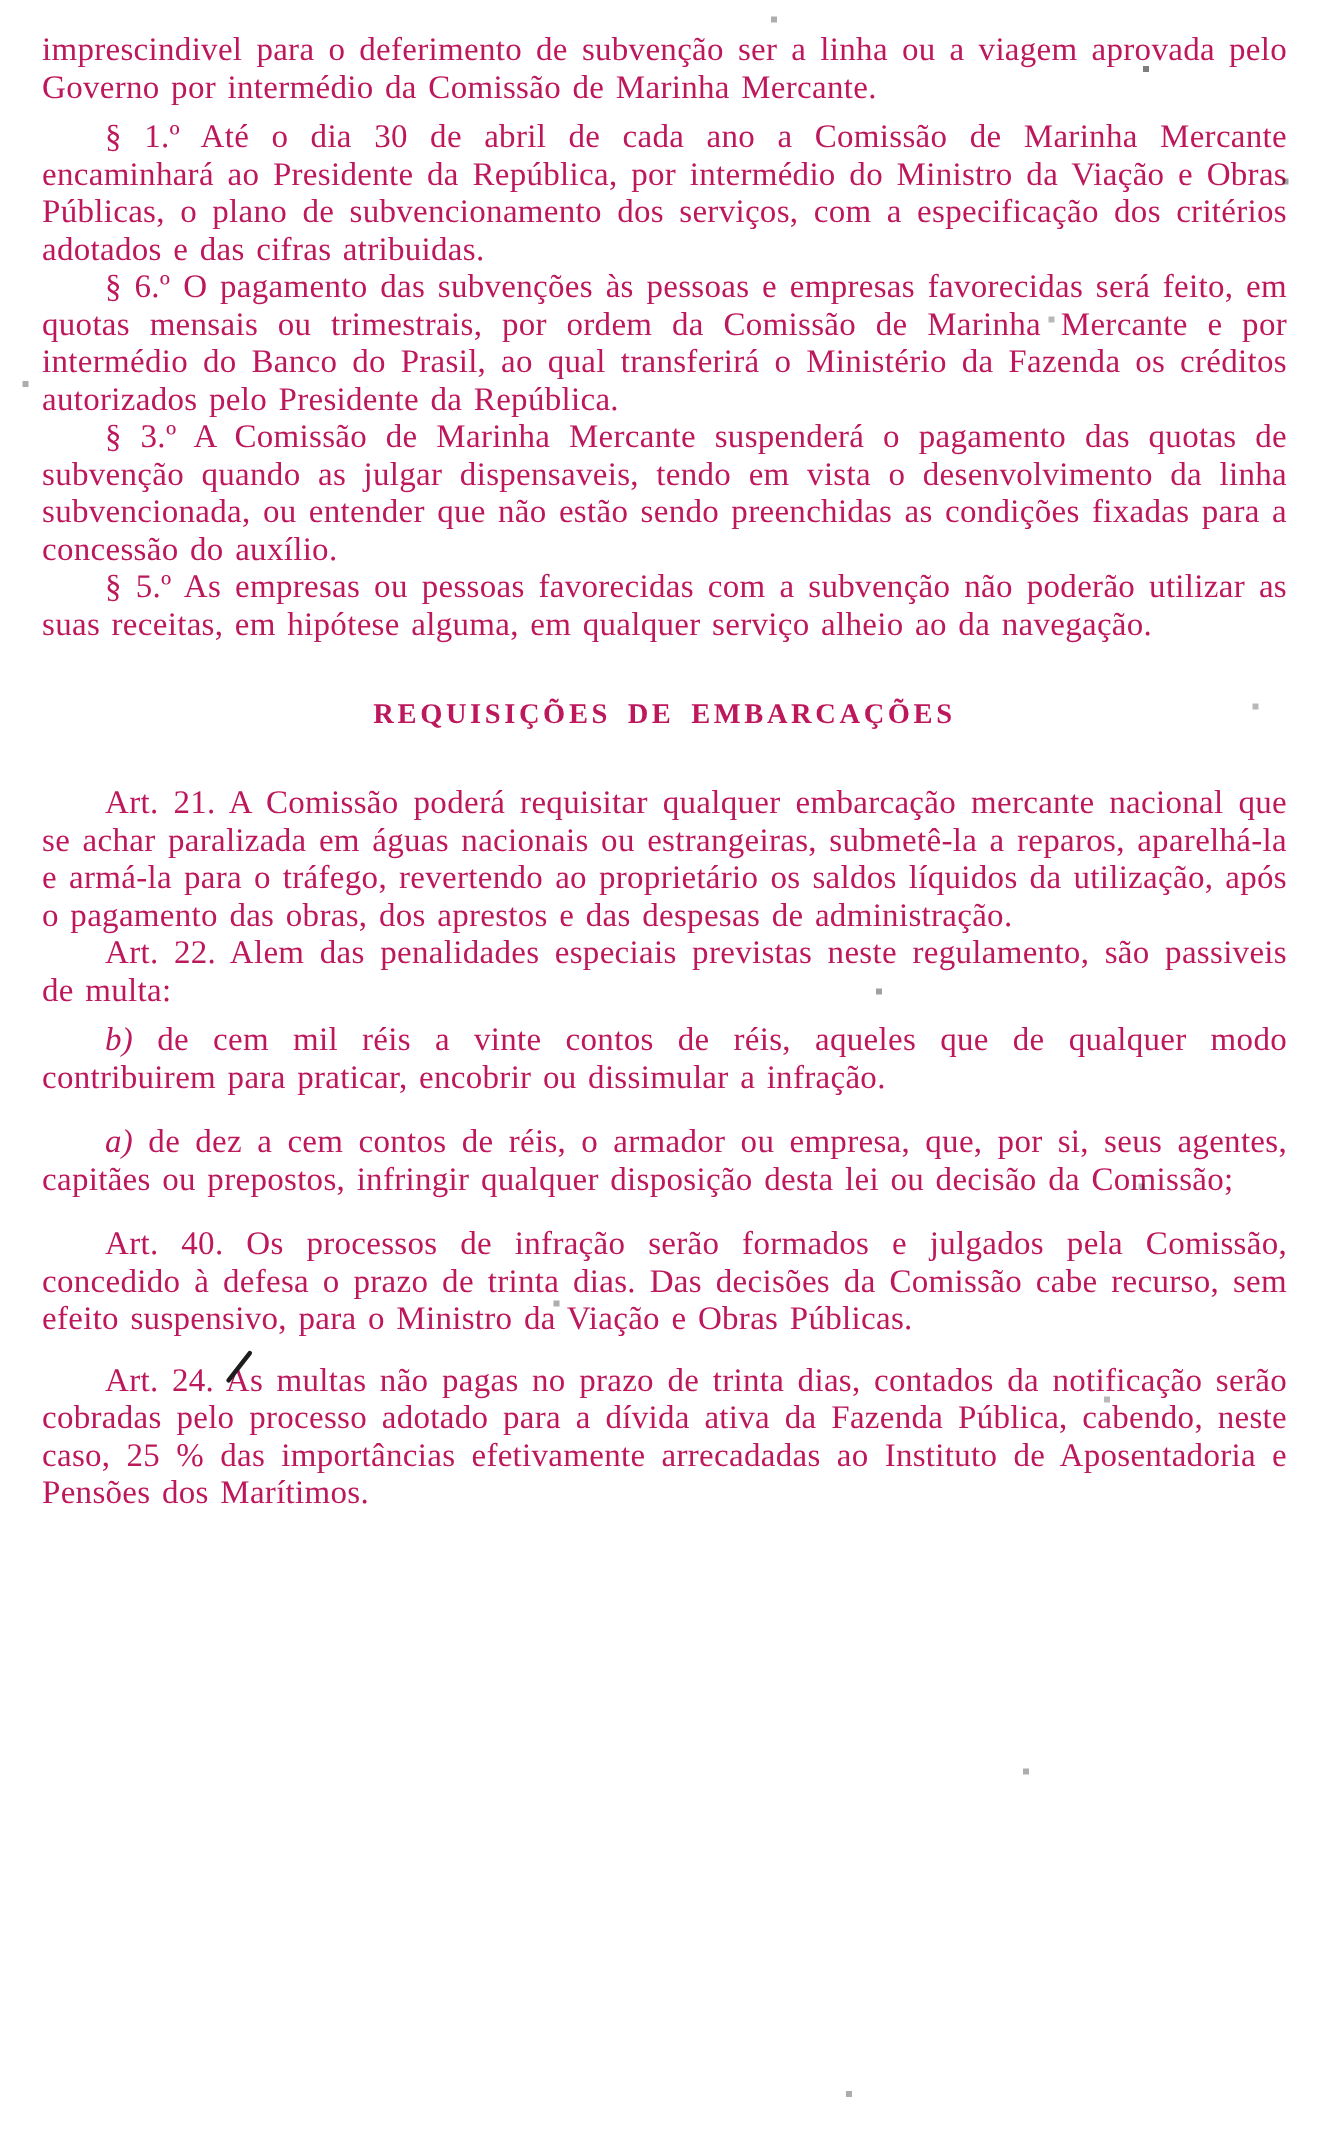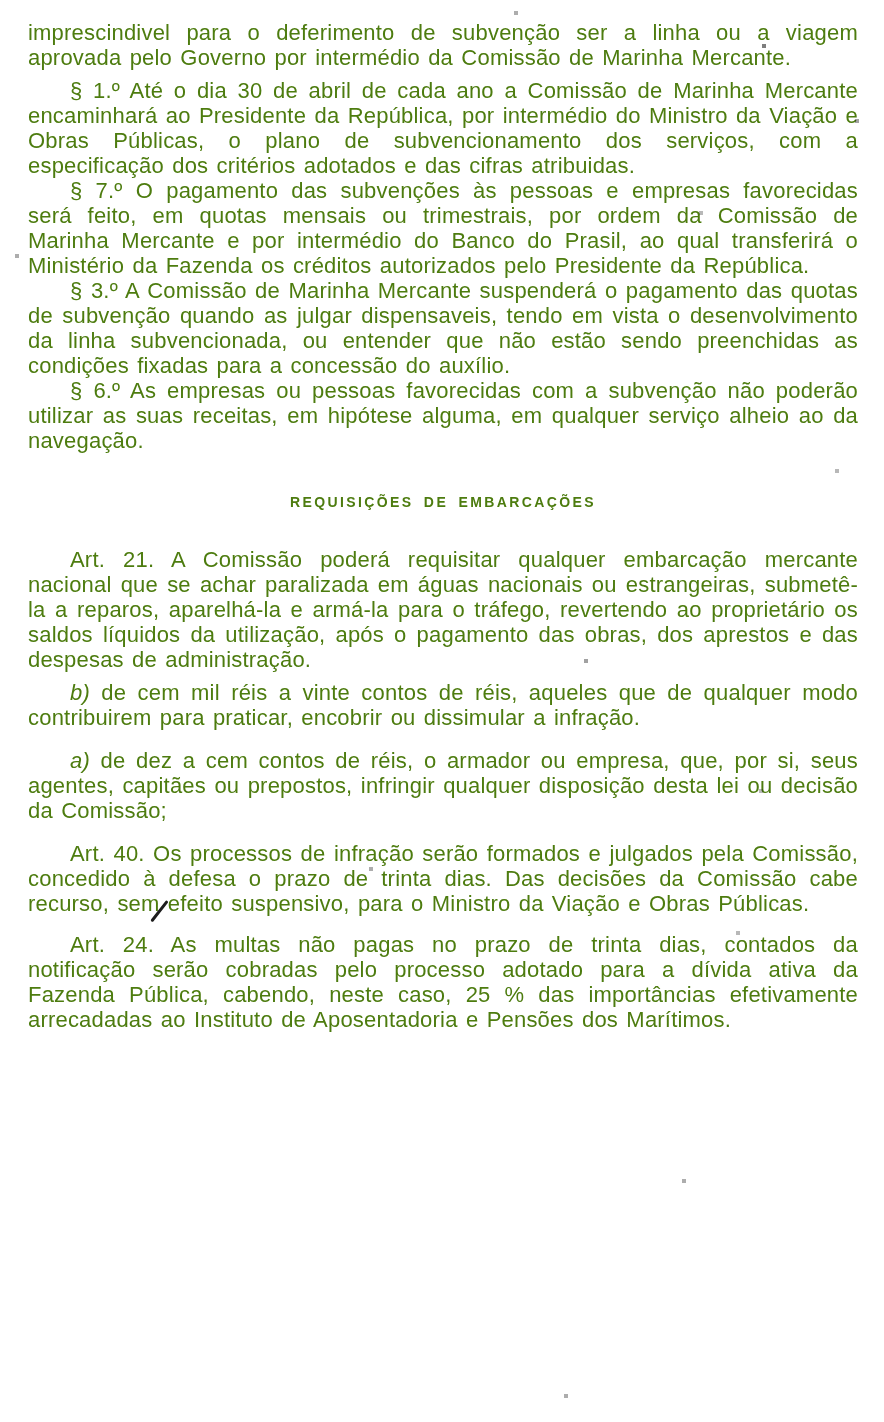--- a/index.html
+++ b/index.html
@@ -6,34 +6,34 @@
   body {
     width: 884px; height: 1422px;
     background: #ffffff;
     overflow: hidden;
   }
   .page {
     position: relative;
     box-sizing: border-box;
     width: 884px; height: 1422px;
     padding: 20px 26px 0 28px;
-    font-family: Liberation Sans, sans-serif;
+    font-family: Liberation Serif, serif;
     font-size: 22px;
     line-height: 25px;
-    color: #4d7c0f;
+    color: #be185d;
     text-align: justify;
     word-spacing: 2px;
     letter-spacing: 0.2px;
   }
   .page p { margin: 0; }
   .ind { text-indent: 42px; }
   .sect-heading {
     text-align: center;
     text-indent: 0;
-    font-size: 14px;
+    font-size: 19px;
     font-weight: 700;
     letter-spacing: 2.4px;
     word-spacing: 4px;
     line-height: 22px;
   }
   .mt-sm  { margin-top: 8px !important; }
   .mt-md  { margin-top: 18px !important; }
   .mt-16  { margin-top: 16px !important; }
   .h-req  { margin: 38px 0 34px !important; }
   .h-pen  { margin: 42px 0 26px !important; }
@@ -71,32 +71,33 @@
 </style>
 </head>
 <body>
 
 <div class="page">
 
   <p>imprescindivel para o deferimento de subvenção ser a linha ou a viagem aprovada pelo Governo por intermédio da Comissão de Marinha Mercante.</p>
 
   <p class="ind mt-sm">§ 1.º Até o dia 30 de abril de cada ano a Comissão de Marinha Mercante encaminhará ao Presidente da República, por intermédio do Ministro da Viação e Obras Públicas, o plano de subvencionamento dos serviços, com a especificação dos critérios adotados e das cifras atribuidas.</p>
 
-  <p class="ind">§ 7.º O pagamento das subvenções às pessoas e empresas favorecidas será feito, em quotas mensais ou trimestrais, por ordem da Comissão de Marinha Mercante e por intermédio do Banco do Prasil, ao qual transferirá o Ministério da Fazenda os créditos autorizados pelo Presidente da República.</p>
+  <p class="ind">§ 6.º O pagamento das subvenções às pessoas e empresas favorecidas será feito, em quotas mensais ou trimestrais, por ordem da Comissão de Marinha Mercante e por intermédio do Banco do Prasil, ao qual transferirá o Ministério da Fazenda os créditos autorizados pelo Presidente da República.</p>
 
   <p class="ind">§ 3.º A Comissão de Marinha Mercante suspenderá o pagamento das quotas de subvenção quando as julgar dispensaveis, tendo em vista o desenvolvimento da linha subvencionada, ou entender que não estão sendo preenchidas as condições fixadas para a concessão do auxílio.</p>
 
-  <p class="ind">§ 6.º As empresas ou pessoas favorecidas com a subvenção não poderão utilizar as suas receitas, em hipótese alguma, em qualquer serviço alheio ao da navegação.</p>
+  <p class="ind">§ 5.º As empresas ou pessoas favorecidas com a subvenção não poderão utilizar as suas receitas, em hipótese alguma, em qualquer serviço alheio ao da navegação.</p>
 
 
   <p class="sect-heading h-req">REQUISIÇÕES DE EMBARCAÇÕES</p>
 
   <p class="ind">Art. 21. A Comissão poderá requisitar qualquer embarcação mercante nacional que se achar paralizada em águas nacionais ou estrangeiras, submetê-la a reparos, aparelhá-la e armá-la para o tráfego, revertendo ao proprietário os saldos líquidos da utilização, após o pagamento das obras, dos aprestos e das despesas de administração.</p>
 
 
+  <p class="ind">Art. 22. Alem das penalidades especiais previstas neste regulamento, são passiveis de multa:</p>
 
   <p class="ind mt-sm"><span class="marker">b)</span> <span>de cem mil réis a vinte contos de réis, aqueles que de qualquer modo contribuirem para praticar, encobrir ou dissimular a infração.</span></p>
 
   <p class="ind mt-md"><span class="marker">a)</span> <span>de dez a cem contos de réis, o armador ou empresa, que, por si, seus agentes, capitães ou prepostos, infringir qualquer disposição desta lei ou decisão da Comissão;</span></p>
 
   <p class="ind mt-md">Art. 40. Os processos de infração serão formados e julgados pela Comissão, concedido à defesa o prazo de trinta dias.  Das decisões da Comissão cabe recurso, sem efeito suspensivo, para o Ministro da Viação e Obras Públicas.</p>
 
   <p class="ind mt-16">Art. 24. As multas não pagas no prazo de trinta dias, contados da notificação serão cobradas pelo processo adotado para a dívida ativa da Fazenda Pública, cabendo, neste caso, 25 % das importâncias efetivamente arrecadadas ao Instituto de Aposentadoria e Pensões dos Marítimos.</p>
 
   <div class="pen-mark"></div>

